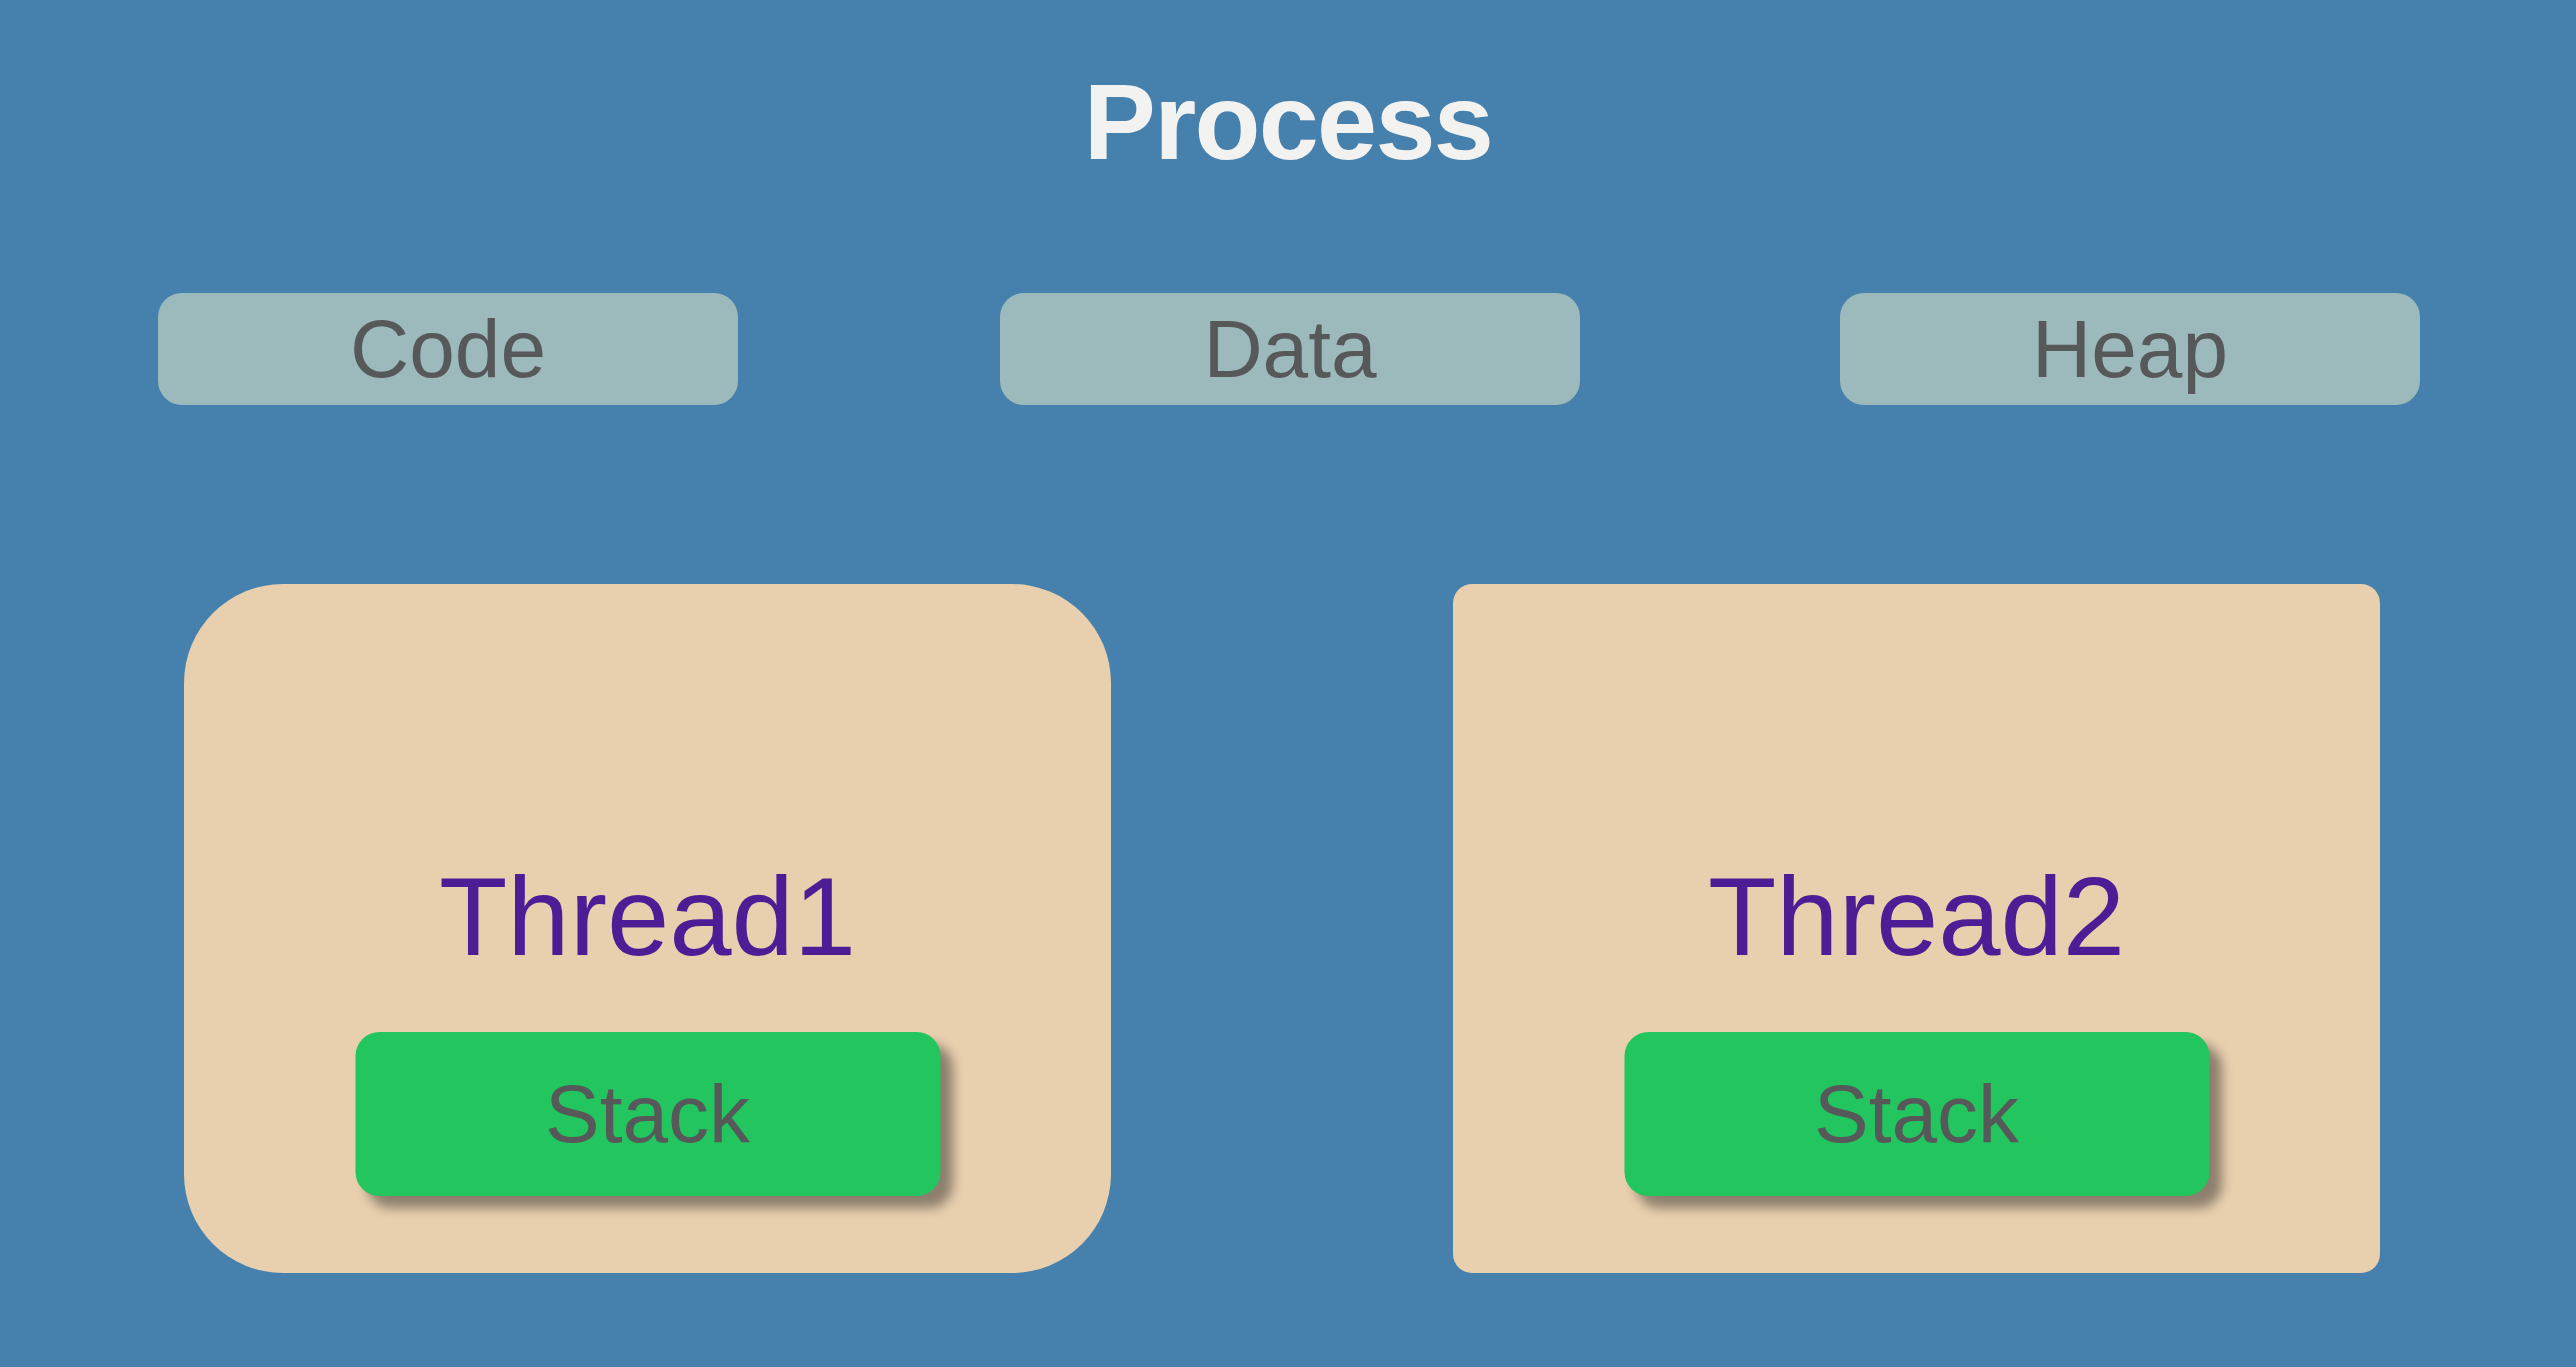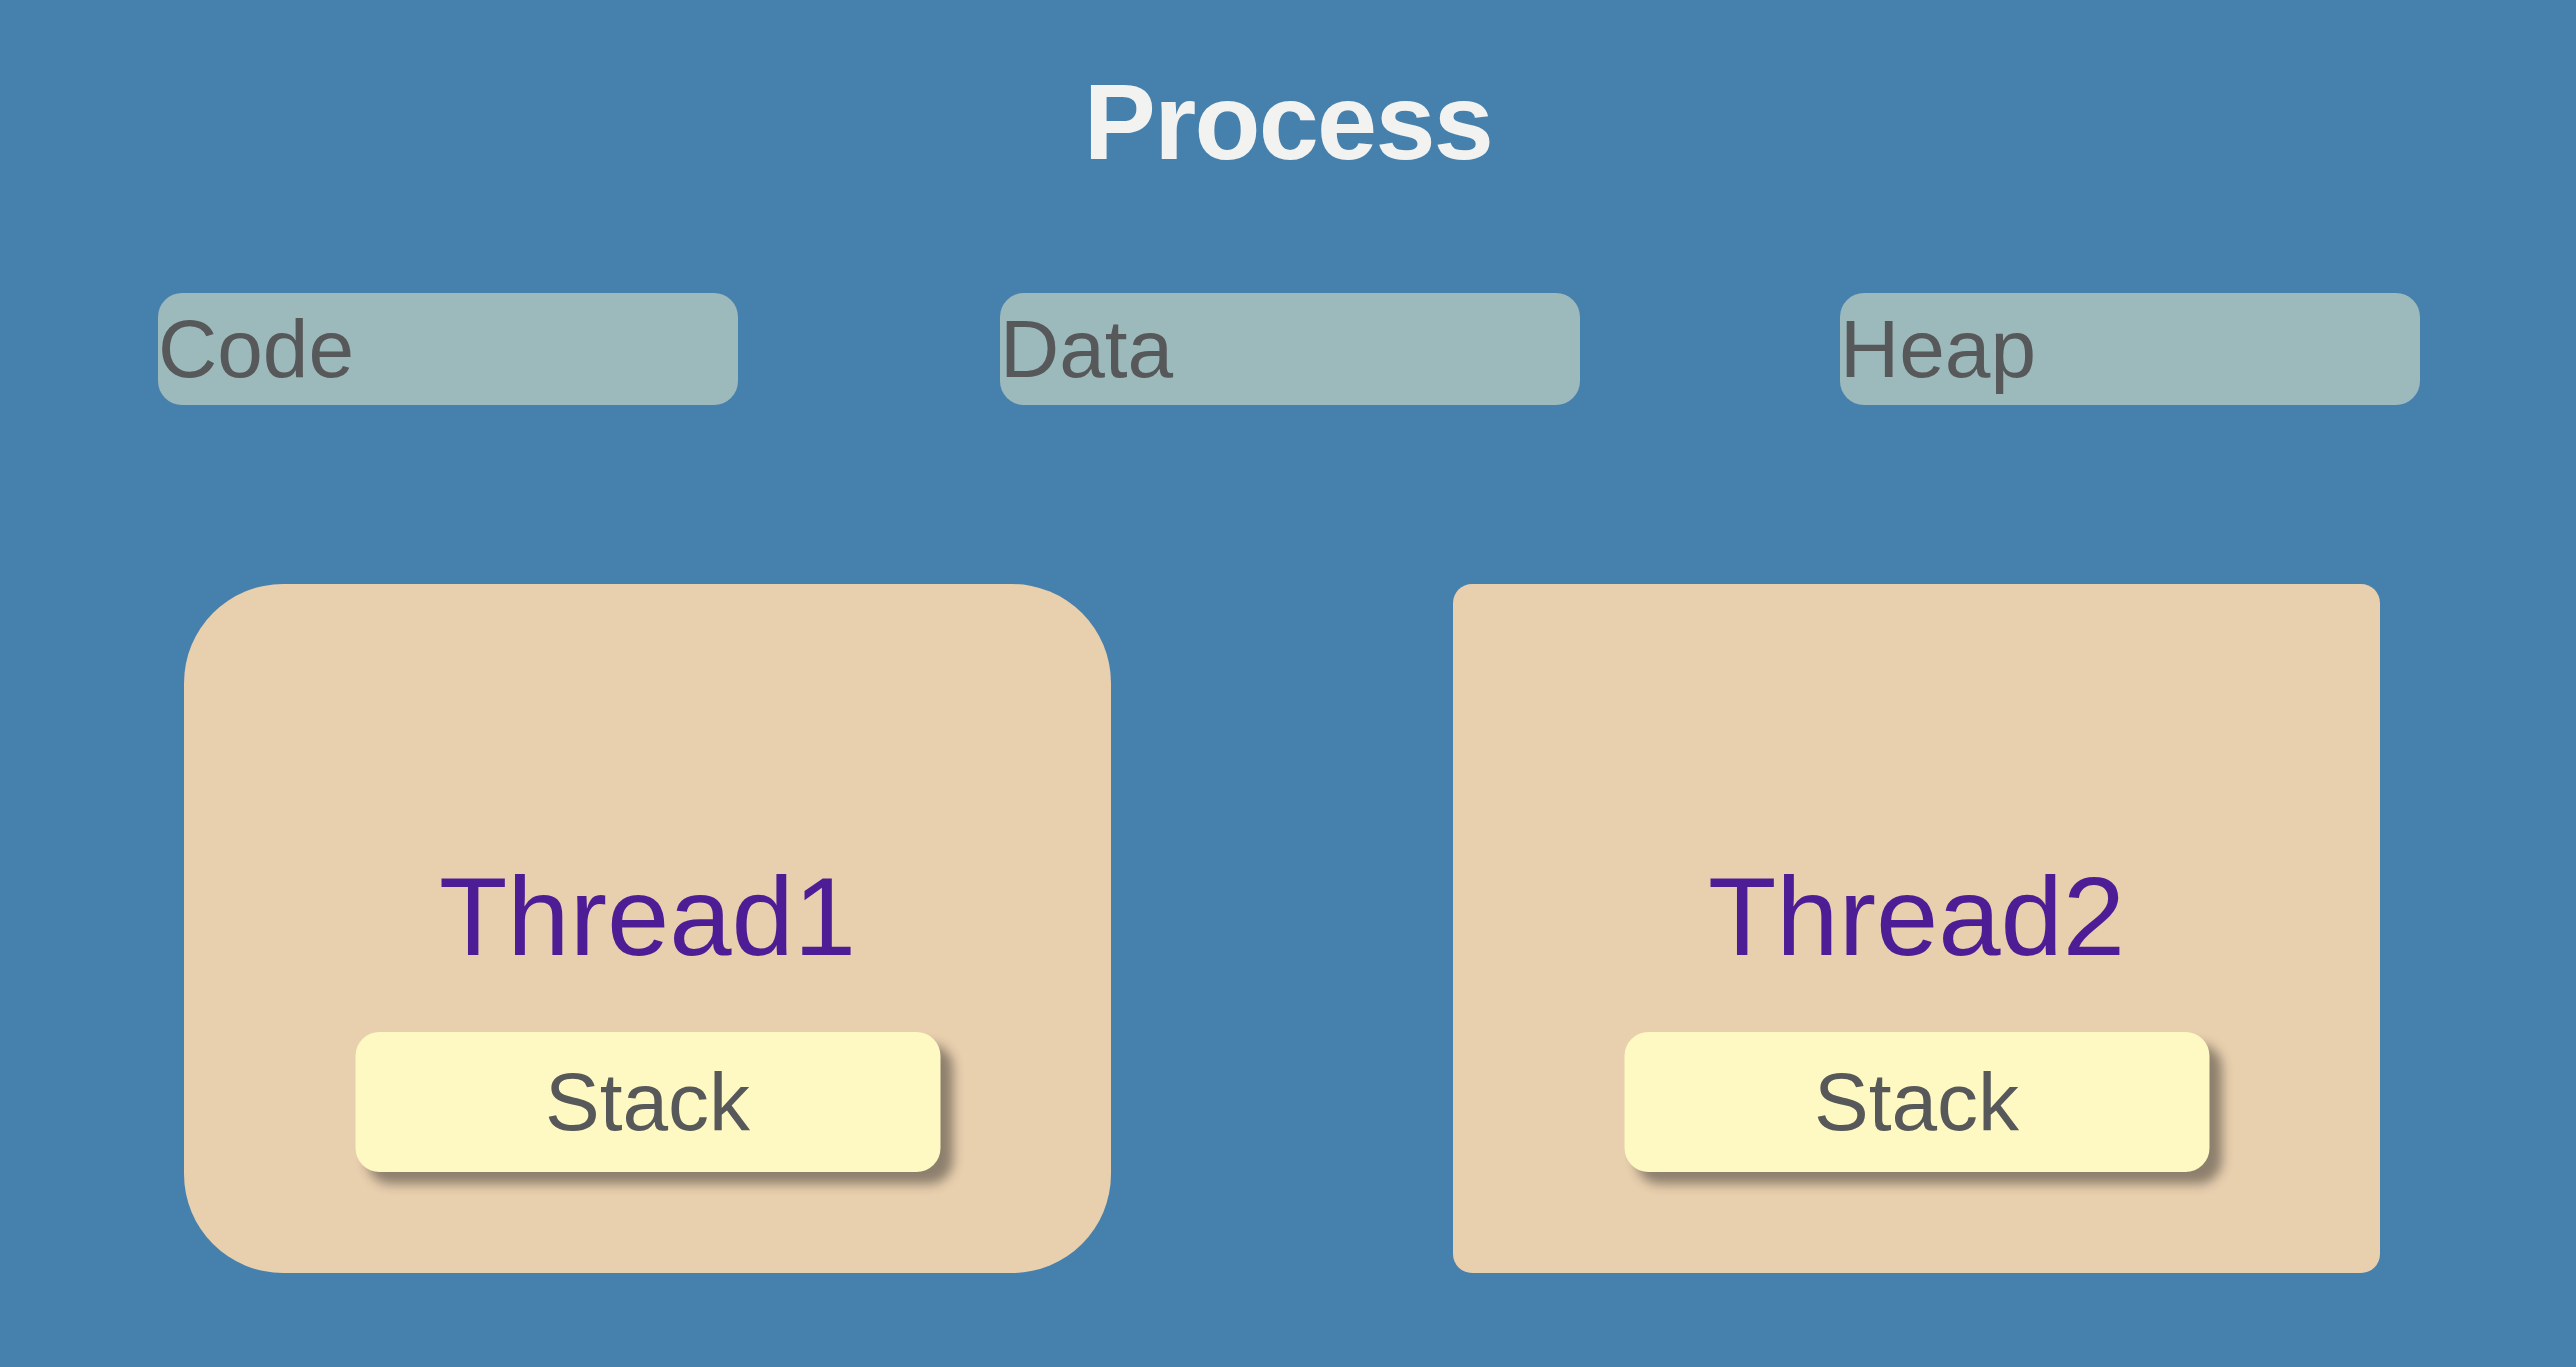--- a/index.html
+++ b/index.html
@@ -29,21 +29,21 @@
   }
   .segment-box {
     position: absolute;
     top: 293px;
     height: 112px;
     width: 580px;
     background: #9CB9BC;
     border-radius: 24px;
     display: flex;
     align-items: center;
-    justify-content: flex-start;
+    justify-content: center;
     font-size: 82px;
     color: #57585A;
   }
   .segment-code { left: 158px; }
   .segment-data { left: 1000px; }
   .segment-heap { left: 1840px; }
 
   .thread-box {
     position: absolute;
     top: 584px;
@@ -64,22 +64,22 @@
     font-size: 112px;
     color: #4c1d95;
     line-height: 1.05;
   }
   .stack-box {
     position: absolute;
     top: 448px;
     left: 50%;
     transform: translateX(-50%);
     width: 585px;
-    height: 140px;
-    background: #fef9c3;
+    height: 164px;
+    background: #22c55e;
     border-radius: 24px;
     box-shadow: 12px 12px 10.3px rgba(30, 30, 30, 0.45);
     display: flex;
     align-items: center;
     justify-content: center;
     font-size: 82px;
     color: #57585A;
   }
 </style>
 </head>

